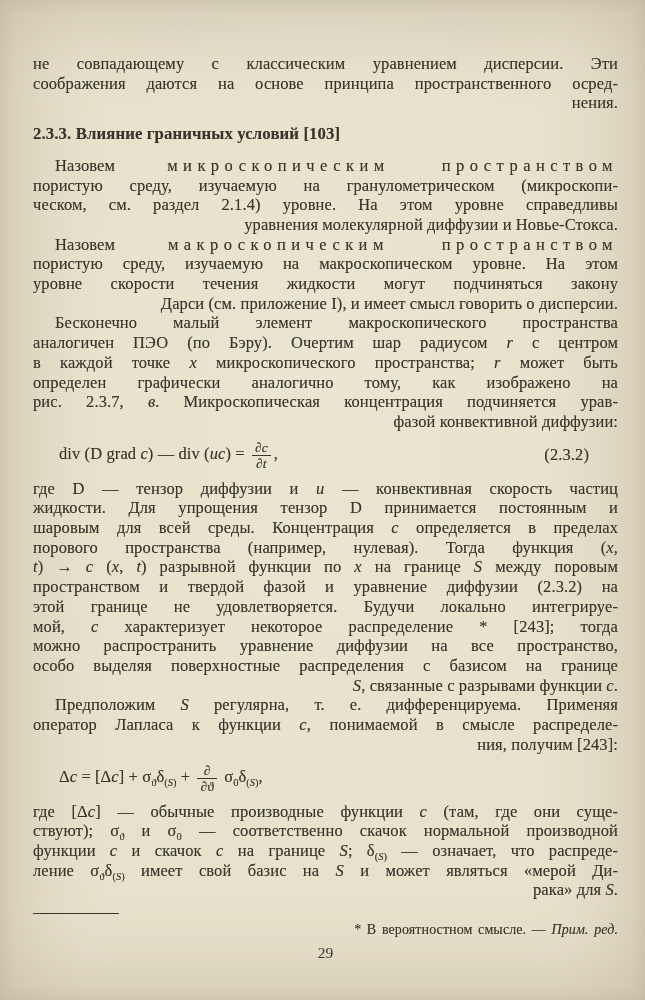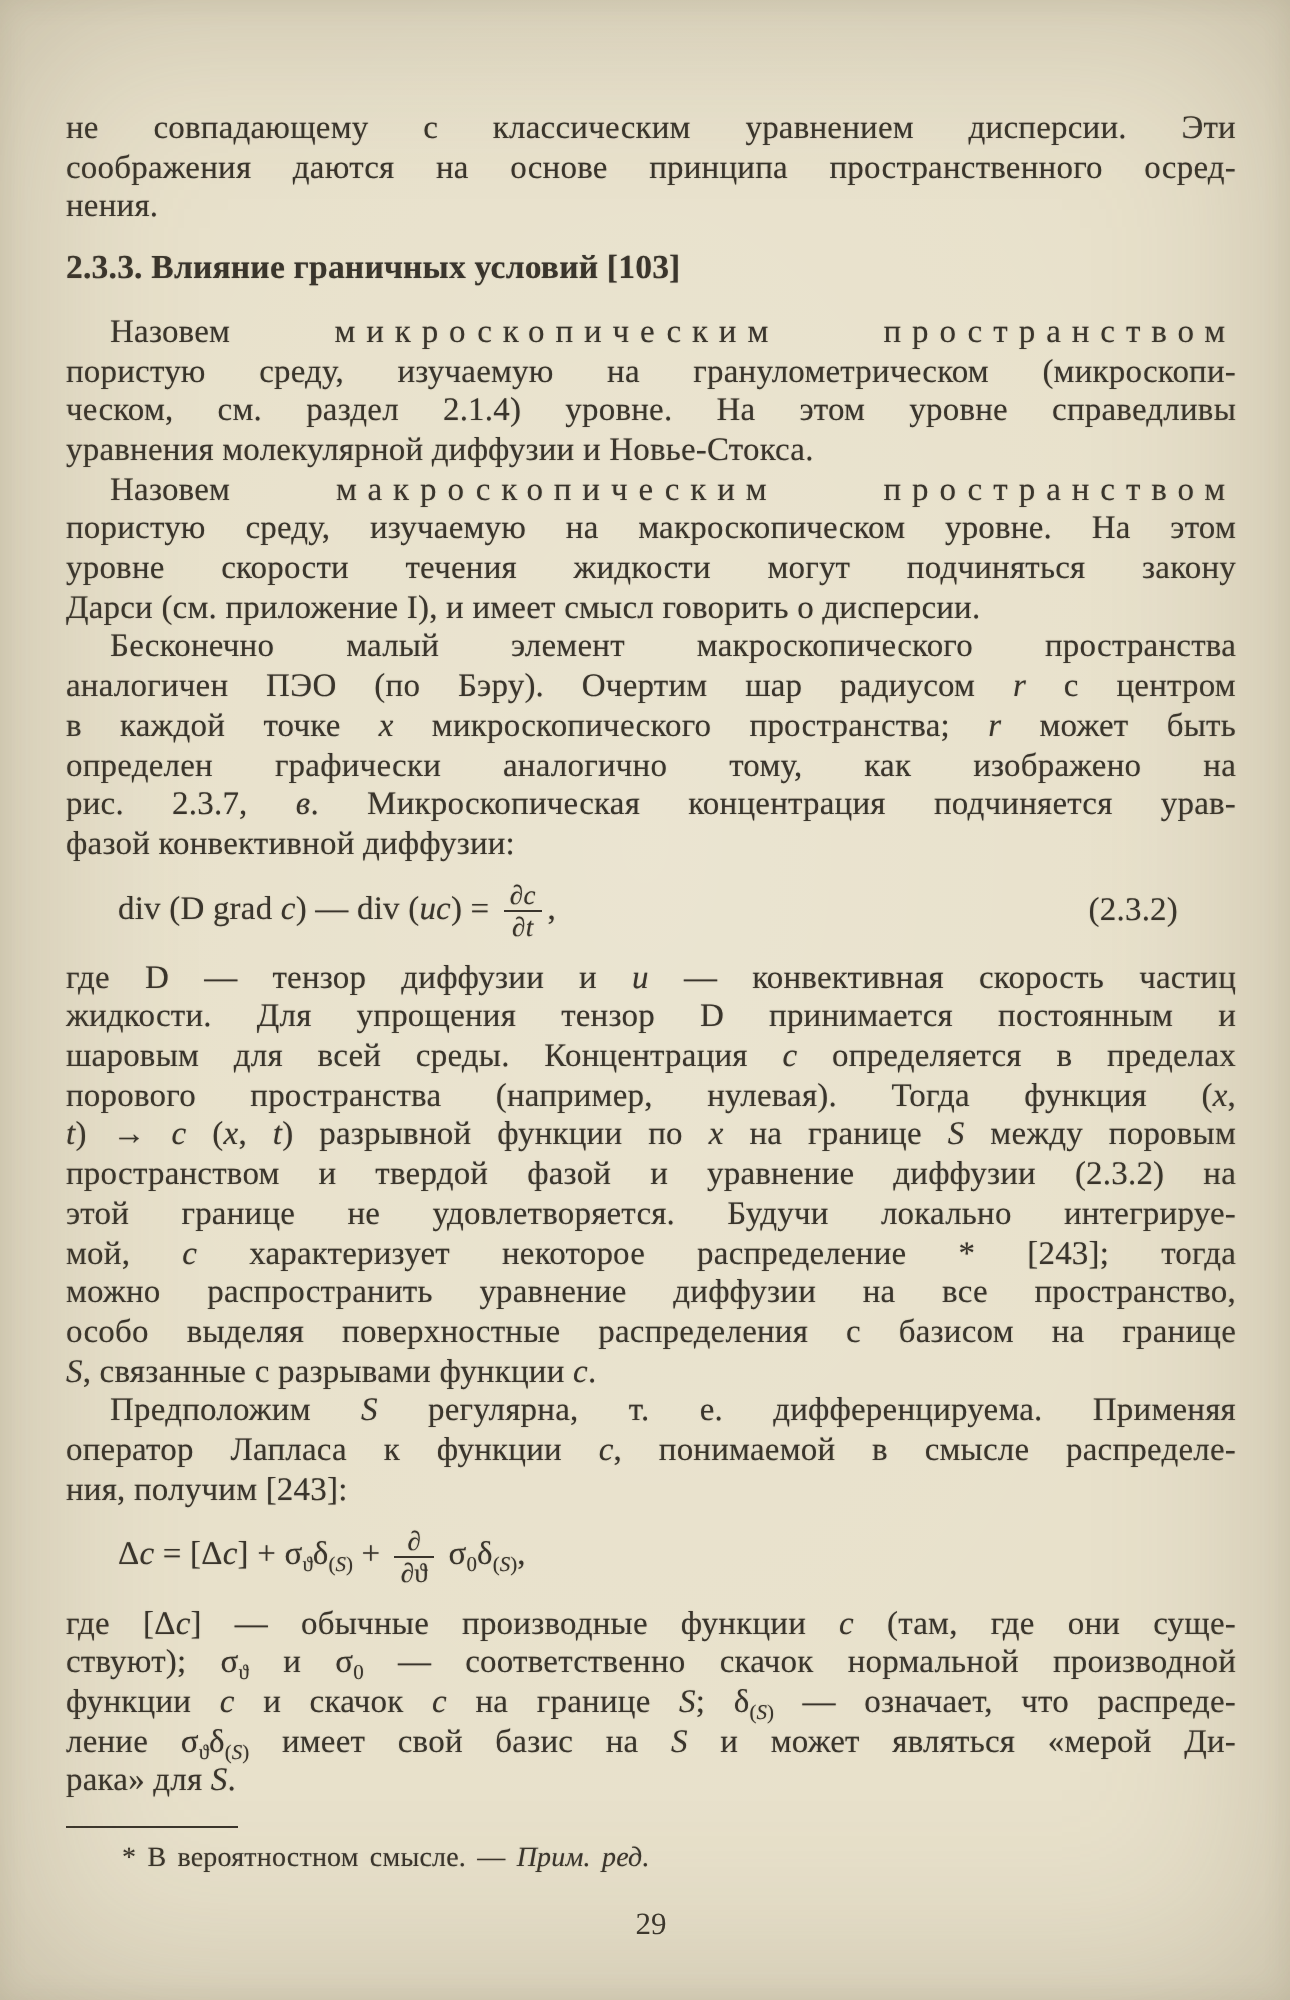--- a/index.html
+++ b/index.html
@@ -26,21 +26,21 @@
     box-shadow: inset 0 0 95px rgba(108,96,68,.30), inset 0 0 14px rgba(108,96,68,.12);
   }
   .text-column {
     width: 585px;
     font-size: 16.5px;
     line-height: 19.7px;
     letter-spacing: .1px;
     text-shadow: 0 0 .6px rgba(58,53,44,.45);
   }
   .para { margin: 0; }
-  .line { text-align: left; }
+  .line { text-align: right; }
   .line.just { text-align: justify; text-align-last: justify; text-justify: inter-word; }
   .line.indent { padding-left: 22px; }
   .sp { letter-spacing: .33em; }
   i { font-style: italic; }
   sub { font-size: 10.5px; vertical-align: -3.5px; line-height: 0; letter-spacing: 0; }
   .heading {
     font-weight: bold;
     text-align: left;
     margin: 11px 0 12px 0;
     font-size: 16.8px;
@@ -78,21 +78,21 @@
   .footnote {
     font-size: 14px;
     line-height: 17px;
     word-spacing: 2px;
   }
   .footnote .line.indent { padding-left: 28px; }
   .page-number {
     width: 585px;
     text-align: center;
     font-size: 15.5px;
-    margin-top: 16px;
+    margin-top: 6px;
   }
 </style>
 </head>
 <body>
 
 <div class="page">
   <div class="text-column">
       <div class="para">
         <div class="line just">не совпадающему с классическим уравнением дисперсии. Эти</div>
         <div class="line just">соображения даются на основе принципа пространственного осред-</div>

